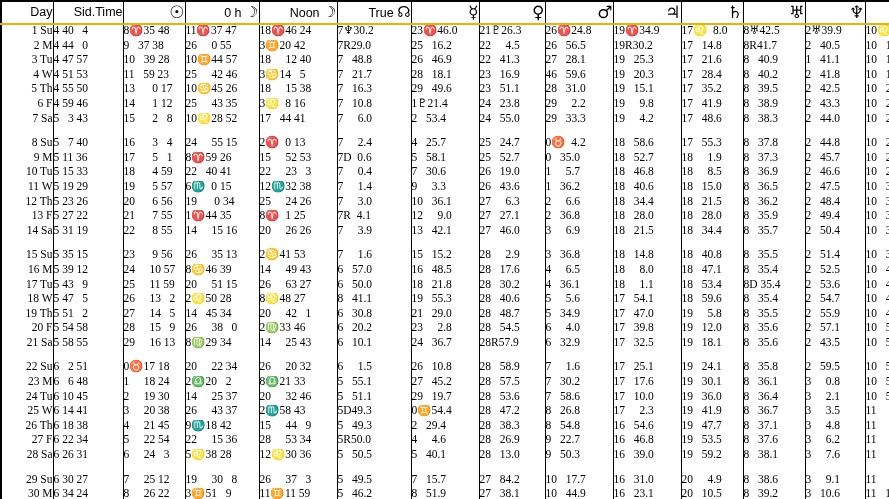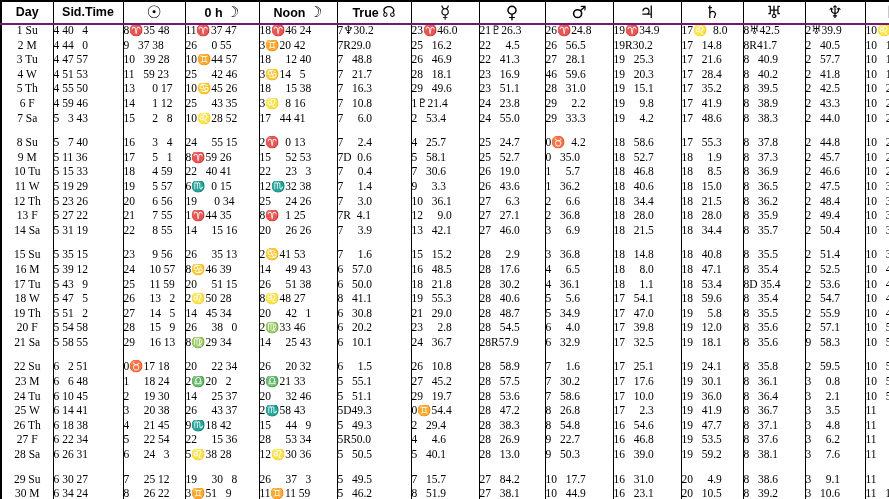--- a/index.html
+++ b/index.html
@@ -29,26 +29,26 @@
     font-variant-numeric:tabular-nums;
   }
   
   table.ephem{
     border-top:2px solid #000;
     border-bottom:2px solid #000;
     border-left:2px solid #000;
     border-right:2px solid #000;
   }
   thead th{
-    border-bottom:2px solid #701a75;
+    border-bottom:2px solid #eab308;
     border-right:1px solid #000;
     font-size:12.5px;
-    font-weight:bold;
+    font-weight:normal;
     height:21px;
-    text-align:center;
+    text-align:right;
     vertical-align:middle;
     font-family:"Liberation Sans", sans-serif;
   }
   thead th:last-child{border-right:none;}
   tbody td{
     border-right:1px solid #000;
     text-align:left;
     vertical-align:top;
     height:14.6px;
     padding-left:2px;
@@ -57,21 +57,21 @@
   }
   tbody td:last-child{border-right:none;}
   tbody tr.groupend td{
     padding-bottom:5px;
     margin-left:11px;
   }
   tbody tr.groupstart td{
     padding-top:5px;
   }
   td.day{
-    text-align:center;
+    text-align:right;
     padding-left:3px;
   }
   .hdrsym{font-family:"DejaVu Sans", sans-serif;font-size:15px;line-height:1;}
   .hdrsym.big{font-size:17px;}
   
   col.c0{width:52px}
   col.c1{width:70px}
   col.c2{width:62px}
   col.c3{width:74px}
   col.c4{width:78px}
@@ -163,21 +163,21 @@
           <td>10   39 28</td>
           <td>10♊44 57</td>
           <td>18     12 40</td>
           <td>7   48.8</td>
           <td>26   46.9</td>
           <td>22   41.3</td>
           <td>27   28.1</td>
           <td>19   25.3</td>
           <td>17   21.6</td>
           <td>8   40.9</td>
-          <td>2   57.7</td>
+          <td>1   41.1</td>
           <td>10   16.2</td>
         </tr>
         <tr>
           <td class="day">4 W</td>
           <td>4 51 53</td>
           <td>11   59 23</td>
           <td>25     42 46</td>
           <td>3♋14   5</td>
           <td>7   21.7</td>
           <td>28   18.1</td>
@@ -379,21 +379,21 @@
           <td>18   47.1</td>
           <td>8   35.4</td>
           <td>2   52.5</td>
           <td>10   41.9</td>
         </tr>
         <tr>
           <td class="day">17 Tu</td>
           <td>5 43   9</td>
           <td>25     11 59</td>
           <td>20     51 15</td>
-          <td>26     51 38</td>
+          <td>26     63 27</td>
           <td>6   50.0</td>
           <td>18   21.8</td>
           <td>28   30.2</td>
           <td>4   36.1</td>
           <td>18     1.1</td>
           <td>18   53.4</td>
           <td>8D 35.4</td>
           <td>2   53.6</td>
           <td>10   43.9</td>
         </tr>
@@ -451,21 +451,21 @@
           <td>29     16 13</td>
           <td>8♍29 34</td>
           <td>14     25 43</td>
           <td>6   10.1</td>
           <td>24   36.7</td>
           <td>28R57.9</td>
           <td>6   32.9</td>
           <td>17   32.5</td>
           <td>19   18.1</td>
           <td>8   35.6</td>
-          <td>9   58.3</td>
+          <td>2   43.5</td>
           <td>10   52.2</td>
         </tr>
         <tr class="groupstart">
           <td class="day">22 Su</td>
           <td>6   2 51</td>
           <td>0♉17 18</td>
           <td>20     22 34</td>
           <td>26     20 32</td>
           <td>6     1.5</td>
           <td>26   10.8</td>

